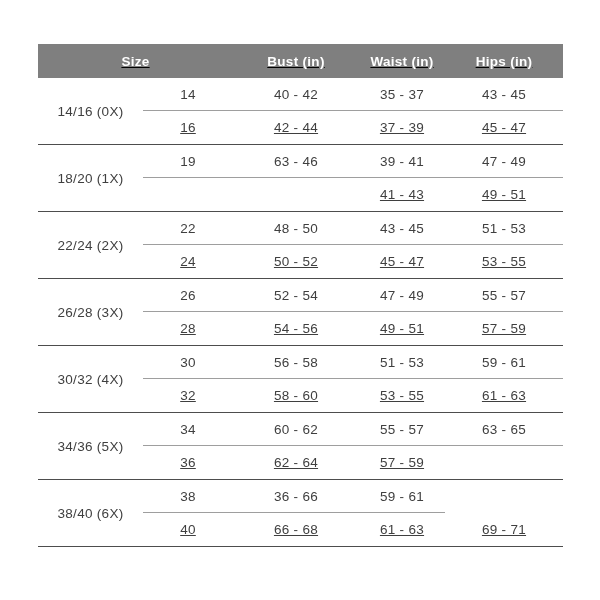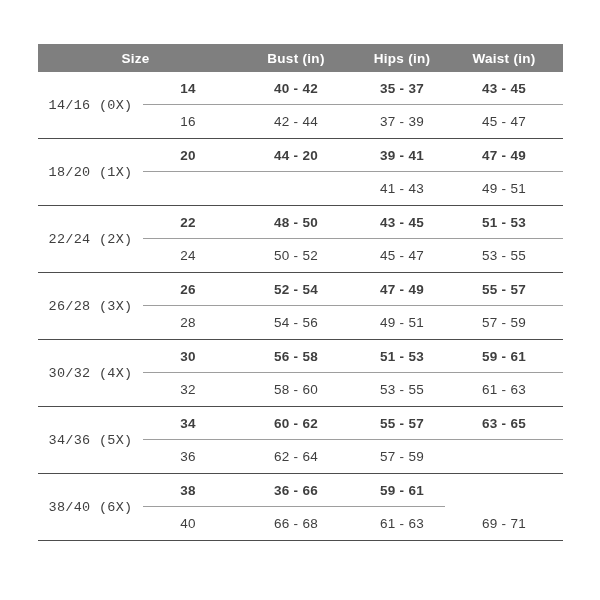--- a/index.html
+++ b/index.html
@@ -18,22 +18,23 @@
     overflow: hidden;
   }
   .chart {
     position: absolute;
     left: 38px; top: 44px;
     width: 525px;
   }
   .header {
     display: grid;
     grid-template-columns: 195px 126px 86px 118px;
-    height: 28px;
+    height: 34px;
     background: var(--header-bg);
+    text-decoration: underline;
   }
   .hcell {
     display: flex; align-items: center; justify-content: center;
     color: var(--header-text);
     font-size: 13.5px;
     font-weight: 700;
     letter-spacing: 0.3px;
   }
   .group {
     display: grid;
@@ -41,54 +42,54 @@
     grid-template-rows: 1fr 1fr;
     height: 67px;
     border-bottom: 1.5px solid var(--group-line);
   }
   .cell {
     display: flex; align-items: center; justify-content: center;
     color: var(--body-text);
     font-size: 13.5px;
     letter-spacing: 0.3px;
   }
-  .group-label { grid-column: 1; grid-row: 1 / 3; font-family: Liberation Mono, monospace; }
-  .r0 { grid-row: 1; border-bottom: 1.5px solid var(--row-line); font-weight: bold; }
-  .r1 { grid-row: 2; }
+  .group-label { grid-column: 1; grid-row: 1 / 3; }
+  .r0 { grid-row: 1; border-bottom: 1.5px solid var(--row-line); }
+  .r1 { grid-row: 2; text-decoration: underline; }
   .c0 { grid-column: 2; }
   .c1 { grid-column: 3; }
   .c2 { grid-column: 4; }
   .c3 { grid-column: 5; }
 </style>
 </head>
 <body>
 
 <div class="chart">
   <div class="header">
     <div class="hcell">Size</div>
     <div class="hcell">Bust (in)</div>
+    <div class="hcell">Waist (in)</div>
     <div class="hcell">Hips (in)</div>
-    <div class="hcell">Waist (in)</div>
   </div>
   <div>
       <div class="group">
         <div class="cell group-label">14/16 (0X)</div>
         <div class="cell r0 c0">14</div>
         <div class="cell r0 c1">40 - 42</div>
         <div class="cell r0 c2">35 - 37</div>
         <div class="cell r0 c3">43 - 45</div>
         <div class="cell r1 c0">16</div>
         <div class="cell r1 c1">42 - 44</div>
         <div class="cell r1 c2">37 - 39</div>
         <div class="cell r1 c3">45 - 47</div>
       </div>
       <div class="group">
         <div class="cell group-label">18/20 (1X)</div>
-        <div class="cell r0 c0">20</div>
-        <div class="cell r0 c1">44 - 20</div>
+        <div class="cell r0 c0">19</div>
+        <div class="cell r0 c1">63 - 46</div>
         <div class="cell r0 c2">39 - 41</div>
         <div class="cell r0 c3">47 - 49</div>
         <div class="cell r1 c2">41 - 43</div>
         <div class="cell r1 c3">49 - 51</div>
       </div>
       <div class="group">
         <div class="cell group-label">22/24 (2X)</div>
         <div class="cell r0 c0">22</div>
         <div class="cell r0 c1">48 - 50</div>
         <div class="cell r0 c2">43 - 45</div>

